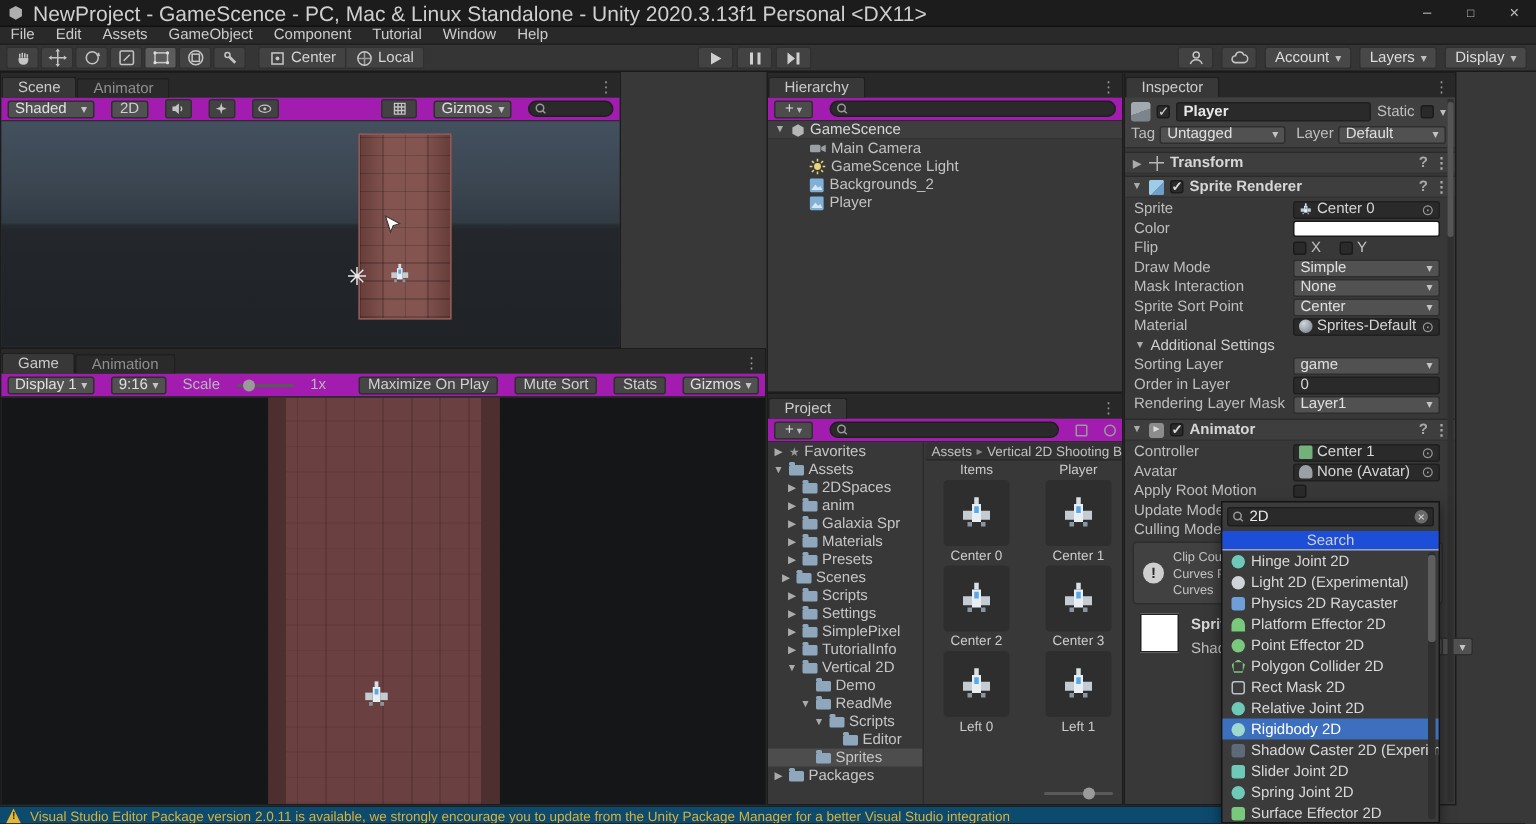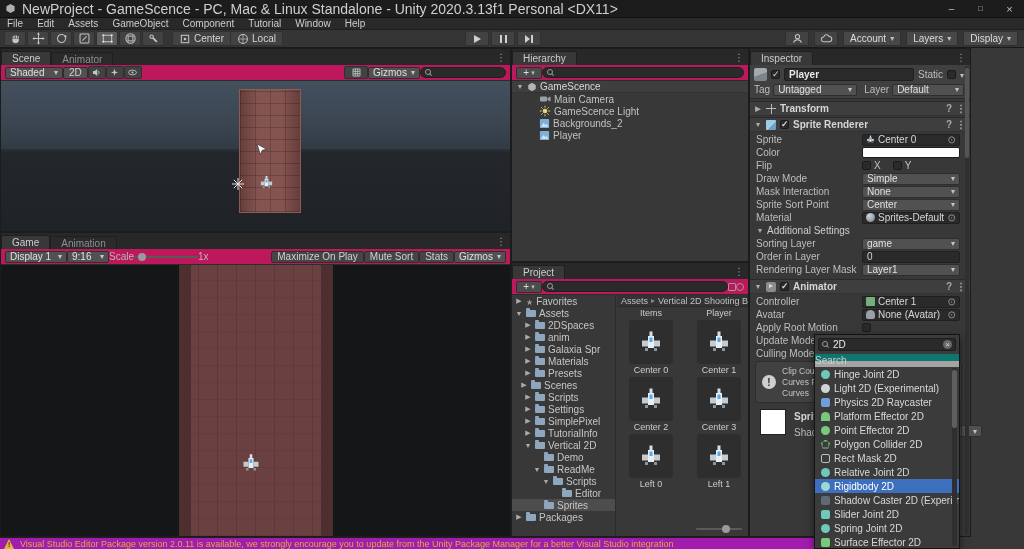--- a/index.html
+++ b/index.html
@@ -35,21 +35,21 @@
   .caret::after{content:"▾";font-size:8px;color:#BFBFBF}
   .iconbtn{width:24px;height:15px;background:#424242;border:1px solid #303030;border-radius:2px;display:flex;align-items:center;justify-content:center}
 
   
   .panel{position:absolute;background:#383838;border:1px solid #1C1C1C}
   .tabbar{height:16px;background:#282828;display:flex;align-items:flex-end;position:relative}
   .tab{padding:1px 10px;height:13px;margin-top:3px;background:#2A2A2A;color:#8F8F8F;border:1px solid #1F1F1F;border-bottom:none;border-radius:2px 2px 0 0;line-height:11px}
   .tab.on{height:14px;margin-top:2px;background:#383838;color:#CCC}
   .kebab{position:absolute;right:4px;top:3px;color:#9A9A9A}
   .kebab::before{content:"⋮"}
-  .ptools{height:16px;background:#be185d;border-bottom:1px solid #2C2C2C;display:flex;align-items:center;gap:0;padding:0 4px}
+  .ptools{height:16px;background:#a21caf;border-bottom:1px solid #2C2C2C;display:flex;align-items:center;gap:11px;padding:0 4px}
   .search{flex:1;height:11px;background:#2A2A2A;border:1px solid #1F1F1F;border-radius:6px;display:flex;align-items:center;padding:0 4px;gap:3px;color:#8A8A8A;min-width:0}
   .mag{width:8px;height:8px;position:relative;flex:none}
   .mag::before{content:"";position:absolute;width:4px;height:4px;border:1px solid #999;border-radius:50%;left:0;top:0}
   .mag::after{content:"";position:absolute;width:3px;height:1px;background:#999;transform:rotate(45deg);left:4px;top:5px}
   .drop{height:12px;background:#515151;border:1px solid #2E2E2E;border-radius:2px;display:flex;align-items:center;padding:0 4px;gap:3px;color:#E0E0E0;white-space:nowrap}
   .drop::after{content:"▾";font-size:8px;color:#C4C4C4;margin-left:auto}
   .tbtn{height:12px;background:#454545;border:1px solid #2E2E2E;border-radius:2px;display:flex;align-items:center;padding:0 5px;color:#D0D0D0;white-space:nowrap}
   .plusbtn{width:26px;height:12px;background:#4C4C4C;border:1px solid #2E2E2E;border-radius:2px;display:flex;align-items:center;justify-content:center;gap:2px;color:#DDD}
   .plusbtn::before{content:"+";font-size:10px}
   .plusbtn::after{content:"▾";font-size:7px;color:#BBB}
@@ -129,37 +129,37 @@
   .i-sr{width:10px;height:10px;border-radius:1px;background:linear-gradient(135deg,#9ECBE8 55%,#6F9FC6 55%)}
   .i-anim{width:10px;height:10px;border-radius:2px;background:#8C8C8C;position:relative}
   .i-anim::after{content:"";position:absolute;left:3px;top:2.5px;border-left:4px solid #DDD;border-top:2.5px solid transparent;border-bottom:2.5px solid transparent}
   .mthumb{position:absolute;left:10px;top:344px;width:26px;height:26px;background:#FFF;border:1px solid #222}
 
   
   #popup{position:absolute;left:814px;top:334px;width:146px;height:215px;background:#3B3B3B;border:1px solid #141414;z-index:50;box-shadow:0 3px 8px rgba(0,0,0,.5)}
   .psearch{margin:3px;height:13px;background:#2A2A2A;border:1px solid #1D1D1D;border-radius:2px;display:flex;align-items:center;gap:3px;padding:0 3px;color:#ECECEC}
   .clear{margin-left:auto;width:9px;height:9px;border-radius:50%;background:#6A6A6A;color:#DDD;font-size:8px;display:flex;align-items:center;justify-content:center;line-height:8px}
   .clear::before{content:"×"}
-  .phead{height:13px;background:#0f766e;border-bottom:6px solid #a3a3a3;text-align:left;color:#CFCFCF;line-height:13px}
+  .phead{height:13px;background:#1d4ed8;border-bottom:1px solid #a3a3a3;text-align:center;color:#CFCFCF;line-height:13px}
   .pitem{height:14px;display:flex;align-items:center;gap:4px;padding-left:6px;color:#D8D8D8;white-space:nowrap;overflow:hidden}
   .pitem.sel{background:#3D6FBF;color:#FFF}
   .pic{width:9px;height:9px;flex:none;border-radius:2px}
   .pc1{background:#6EC9B8;border-radius:50%}.pc2{background:#CFD4D9;border-radius:50%}
   .pc3{background:#6F9FD8}.pc4{background:#79C97C;border-radius:50% 50% 0 0}
   .pc5{background:#79C97C;border-radius:50%}
   .pc6{background:transparent;border:1px solid #7CC47F;clip-path:polygon(50% 0,100% 38%,81% 100%,19% 100%,0 38%);background:#3B3B3B;border:none;box-shadow:inset 0 0 0 1.5px #7CC47F}
   .pc7{background:transparent;border:1px solid #B9C0C7}
   .pc8{background:#6EC9B8;border-radius:50%}.pc9{background:#9FD8CF;border-radius:50%}
   .pc10{background:#5E6A77}.pc11{background:#6EC9B8}.pc12{background:#6EC9B8;border-radius:50%}
   .pc13{background:#79C97C}
   .pscroll{position:absolute;right:2px;top:33px;bottom:2px;width:5px;background:#2F2F2F;border-radius:2px}
   .pscroll .th{position:absolute;left:0;right:0;top:2px;height:58px;background:#5E5E5E;border-radius:2px}
 
   
-  .statusbar{position:absolute;left:0;top:537px;width:828px;height:12px;background:#a21caf;border-top:1px solid #1F1F1F;display:flex;align-items:center;gap:5px;padding:0 4px}
+  .statusbar{position:absolute;left:0;top:537px;width:828px;height:12px;background:#0c4a6e;border-top:1px solid #1F1F1F;display:flex;align-items:center;gap:5px;padding:0 4px}
   .warnwrap{position:relative;width:11px;height:10px;flex:none}
   .warnwrap::before{content:"";position:absolute;left:0;top:0;border-left:5.5px solid transparent;border-right:5.5px solid transparent;border-bottom:10px solid #E0B63C}
   .warnwrap::after{content:"!";position:absolute;left:4px;top:2px;font-size:7px;color:#3A3000;font-weight:bold}
   .statustext{color:#D9B13B;font-size:9px;white-space:nowrap;overflow:hidden}
 
   svg.lineic{stroke:#C4C4C4;stroke-width:1.1;fill:none}
 </style>
 </head>
 <body>
 
@@ -296,21 +296,21 @@
         </span>
       <span class="ddbtn caret">
           <span>Layers</span>
         </span>
       <span class="ddbtn caret">
           <span>Display</span>
         </span>
     </div>
   </div>
 
-  <div class="panel" style="left:0;top:48px;width:511px;height:184px">
+  <div class="panel" style="left:0;top:48px;width:414px;height:184px">
     <div class="tabbar">
       <span class="tab on">Scene</span>
       <span class="tab">Animator</span>
       <span class="kebab"></span>
     </div>
     <div class="ptools">
       <span class="drop" style="width:58px">
           <span>Shaded</span>
         </span>
       <span class="tbtn" style="background:#515151">2D</span>

